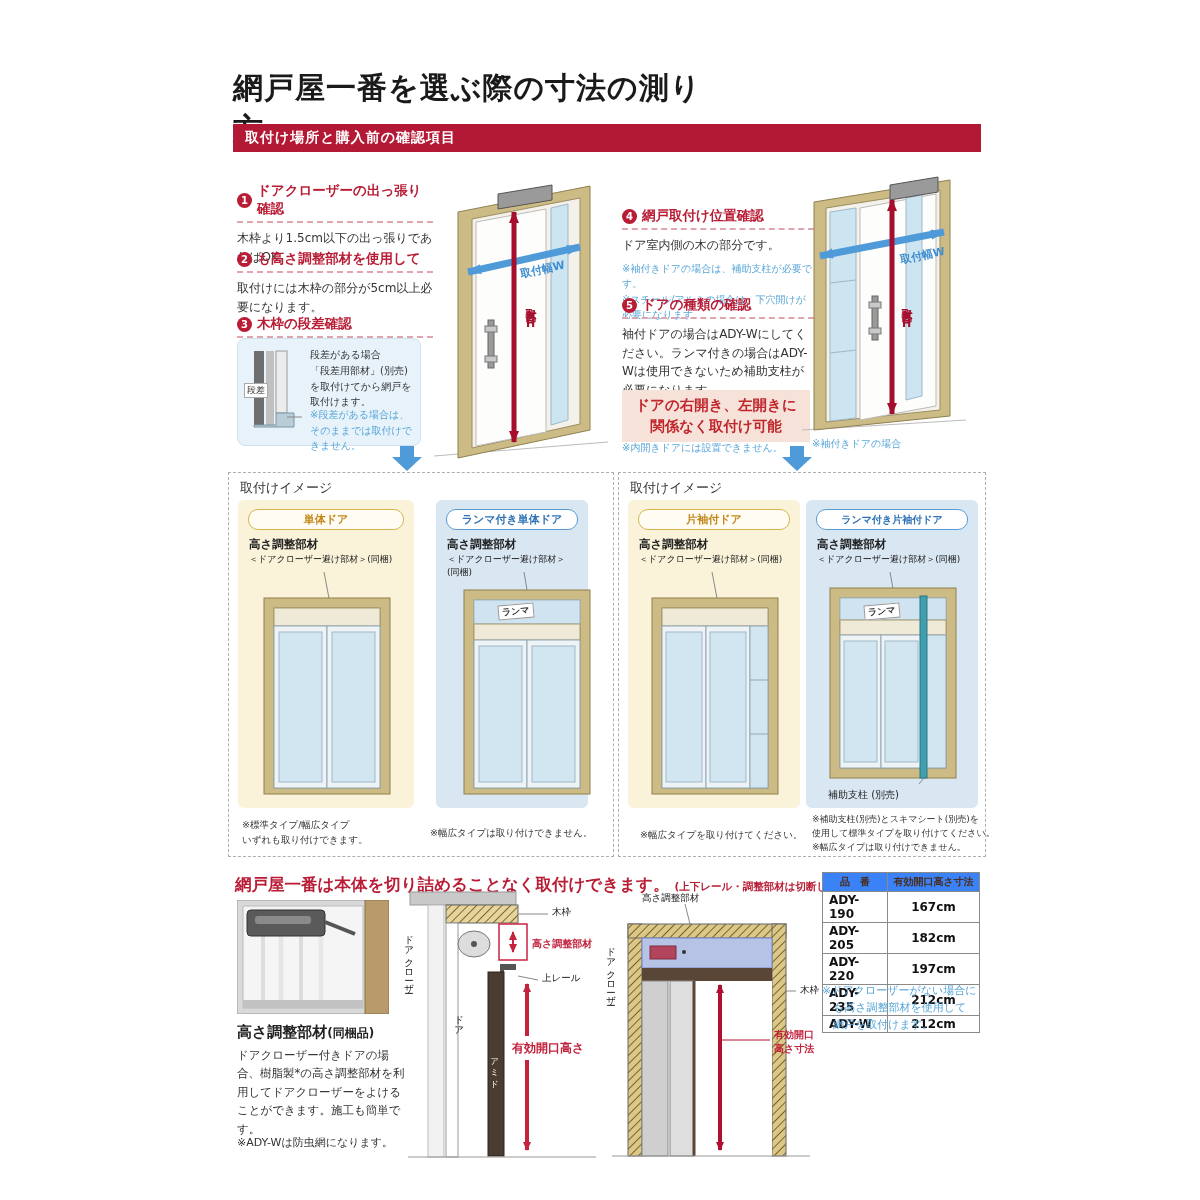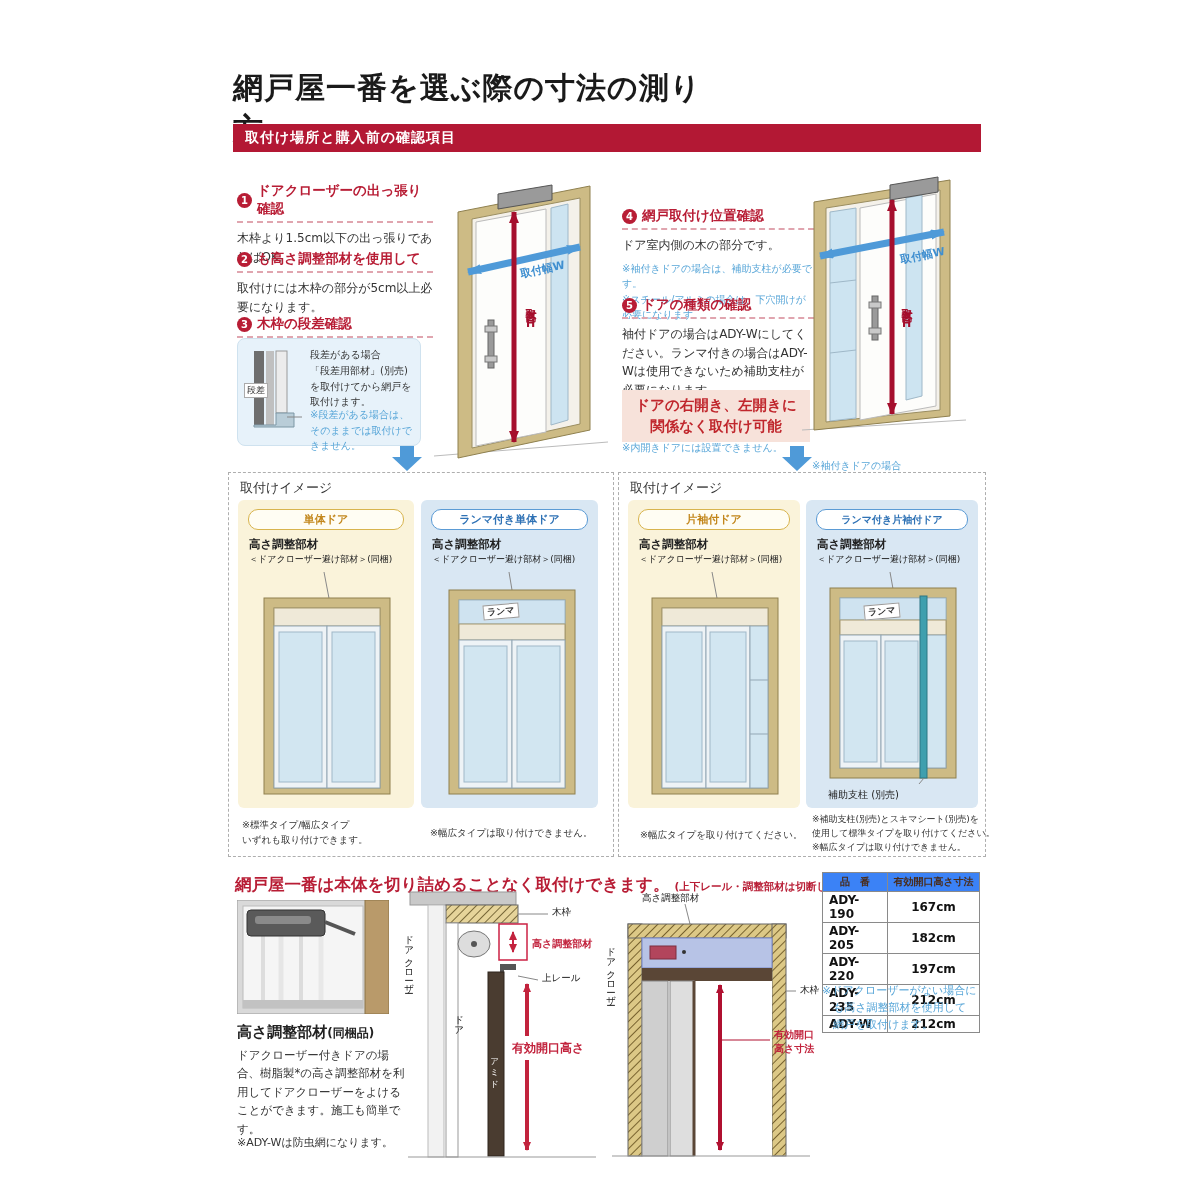--- a/index.html
+++ b/index.html
@@ -165,21 +165,21 @@
     <polygon points="106,30 122,27 122,228 106,232" fill="#cde4f1" stroke="#9fb8c8"></polygon>
     <rect x="72" y="128" width="6" height="44" fill="#9a9a9a" stroke="#666"></rect>
     <rect x="69" y="134" width="12" height="6" fill="#c9c9c9" stroke="#777"></rect>
     <rect x="69" y="160" width="12" height="6" fill="#c9c9c9" stroke="#777"></rect>
     <polygon points="90,17 138,9 138,24 90,32" fill="#9a9a9a" stroke="#555"></polygon>
     <line x1="20" y1="88" x2="144" y2="64" stroke="#4f9ad8" stroke-width="7" marker-start="url(#mbR)" marker-end="url(#mbR)"></line>
     <line x1="92" y1="32" x2="92" y2="246" stroke="#a50f2d" stroke-width="5" marker-start="url(#mrR)" marker-end="url(#mrR)"></line>
   </svg>
   <div class="abs arrow-label-w" style="left:900px;top:248px;transform:rotate(-11deg);">取付幅W</div>
   <div class="abs arrow-label-h vt" style="left:898px;top:300px;">取付高さH</div>
-  <div class="abs blue-note" style="left:812px;top:458px;">※袖付きドアの場合</div>
+  <div class="abs blue-note" style="left:812px;top:436px;">※袖付きドアの場合</div>
 
   <div class="abs darrow" style="left:392px;top:446px;">
       <div class="stem"></div>
       <div class="head"></div>
     </div>
   <div class="abs darrow" style="left:782px;top:446px;">
       <div class="stem"></div>
       <div class="head"></div>
     </div>
 
@@ -201,21 +201,21 @@
       <rect x="27" y="60" width="43" height="150" fill="#d2e6f1" stroke="#9fb8c8"></rect>
       <rect x="75" y="54" width="53" height="162" fill="#eef3f6" stroke="#93a7b5"></rect>
       <rect x="80" y="60" width="43" height="150" fill="#d2e6f1" stroke="#9fb8c8"></rect>
     </svg>
   </div>
   <div class="abs cap" style="left:242px;top:818px;">
     <div>※標準タイプ/幅広タイプ</div>
     <div>いずれも取り付けできます。</div>
   </div>
 
-  <div class="abs panel blue" style="left:421px;top:500px;width:177px;height:308px;">
+  <div class="abs panel blue" style="left:436px;top:500px;width:152px;height:308px;">
     <div class="pill blue">ランマ付き単体ドア</div>
     <div class="ptitle">高さ調整部材</div>
     <div class="psub">＜ドアクローザー避け部材＞(同梱)</div>
     <svg class="abs" style="left:16px;top:72px;" width="150" height="228" viewBox="0 0 150 228">
       <line x1="72" y1="0" x2="82" y2="60" stroke="#888"></line>
       <rect x="12" y="18" width="126" height="204" fill="#cdbb85" stroke="#8f804f"></rect>
       <rect x="22" y="28" width="106" height="188" fill="#ffffff" stroke="#9a8d60"></rect>
       <rect x="22" y="28" width="106" height="24" fill="#cfe3f0" stroke="#9fb8c8"></rect>
       <rect x="22" y="52" width="106" height="16" fill="#efe9d8" stroke="#a89a70"></rect>
       <rect x="22" y="68" width="53" height="148" fill="#eef3f6" stroke="#93a7b5"></rect>

